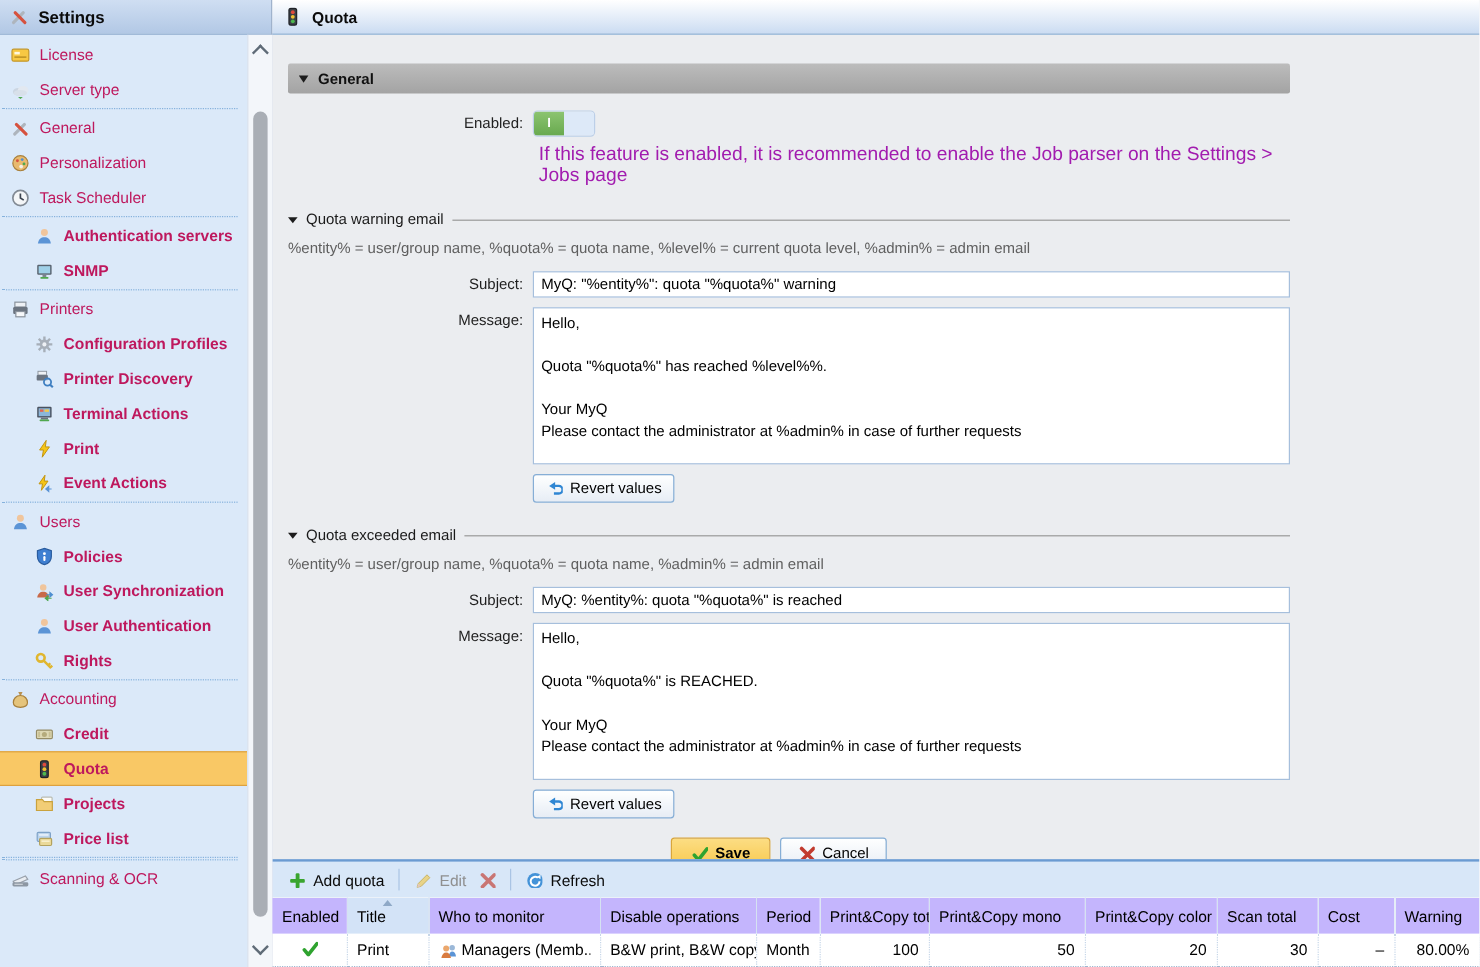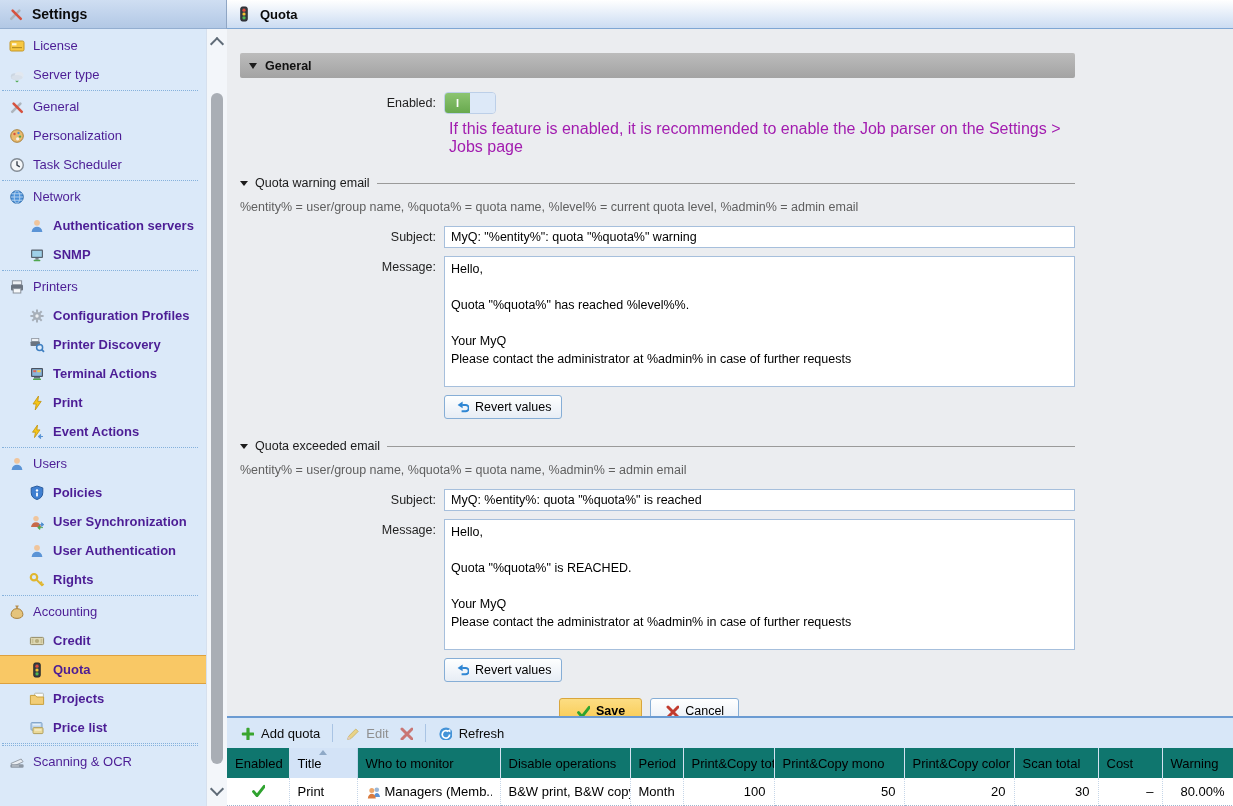--- a/index.html
+++ b/index.html
@@ -7,21 +7,21 @@
   .app{width:1233px;height:806px;display:flex;overflow:hidden;position:relative;background:#ebedf0;}
   svg.ic{width:16px;height:16px;flex:0 0 16px;}
   svg.ic14{width:14px;height:14px;flex:0 0 14px;}
 
   
   .sidebar{width:226px;flex:0 0 226px;display:flex;flex-direction:column;background:#dbe9f9;}
   .sb-header{height:28px;flex:0 0 28px;display:flex;align-items:center;gap:8px;padding-left:8px;
     background:linear-gradient(#cfdef2,#b2c8e5);border-bottom:1px solid #93aed0;font-size:14px;font-weight:bold;color:#0b0b0b;}
   .sb-body{flex:1;display:flex;min-height:0;}
   .sb-list{width:206px;flex:0 0 206px;padding-top:2px;overflow:hidden;}
-  .si{height:29px;display:flex;align-items:center;gap:8px;padding-left:9px;font-size:13px;color:#4c1d95;cursor:pointer;white-space:nowrap;}
+  .si{height:29px;display:flex;align-items:center;gap:8px;padding-left:9px;font-size:13px;color:#be185d;cursor:pointer;white-space:nowrap;}
   .si.ind{padding-left:29px;font-weight:bold;}
   .si.sel{background:#f9c865;border-top:1px solid #dda13f;border-bottom:1px solid #dda13f;font-weight:bold;height:27px;position:relative;}
   .sb-sep{border-top:1px dotted #85b1dc;margin:1px 8px 1px 2px;}
   .sb-scroll{width:20px;flex:0 0 20px;background:#f3f6fa;border-left:1px solid #d6e0ee;position:relative;}
   .sb-arrow{position:absolute;left:5px;width:8px;height:8px;border-left:2px solid #5f6b77;border-top:2px solid #5f6b77;cursor:pointer;}
   .sb-arrow.up{top:10px;transform:rotate(45deg);}
   .sb-arrow.down{bottom:12px;transform:rotate(225deg);}
   .sb-thumb{position:absolute;top:64px;bottom:42px;left:4px;width:12px;background:#a9aeb5;border-radius:6px;cursor:grab;}
 
   
@@ -59,21 +59,21 @@
 
   
   .toolbar{height:30px;flex:0 0 30px;background:#d8e7f8;border-top:2px solid #6b9bd2;display:flex;align-items:center;padding-left:8px;}
   .tb-btn{display:flex;align-items:center;gap:7px;padding:0 5px;font-size:13px;color:#0b0b0b;cursor:pointer;}
   .tb-btn.dis{cursor:default;}
   .tb-btn.dis span{color:#8f8f8f;}
   .tb-btn.dis svg{opacity:.65;}
   .tb-sep{width:1px;height:18px;background:#a9c4e4;margin:0 7px;}
   table.grid{border-collapse:collapse;table-layout:fixed;width:1006px;background:#fff;font-size:13px;color:#000;}
   table.grid th{height:30px;padding:0 8px;font-weight:normal;text-align:left;border-right:1px solid #d5e2f2;
-    overflow:hidden;white-space:nowrap;position:relative;background:#0f766e;cursor:pointer;}
+    overflow:hidden;white-space:nowrap;position:relative;background:#c4b5fd;cursor:pointer;}
   table.grid th.sorted{background:#d3e3f7;border-right-color:#bed3ec;}
   .sort-up{position:absolute;top:2px;left:50%;margin-left:-4px;width:0;height:0;
     border-left:4px solid transparent;border-right:4px solid transparent;border-bottom:5px solid #8fa9c7;}
   table.grid td{height:27px;padding:0 8px;border-right:1px dotted #c6d6e8;border-bottom:1px dotted #9fb6cf;
     overflow:hidden;white-space:nowrap;}
   .num{text-align:right;}
   .c-center{text-align:center;}
   .cell-flex{display:flex;align-items:center;gap:5px;overflow:hidden;}
 </style>
 </head>
@@ -278,26 +278,20 @@
             </svg>
             <span>Personalization</span>
           </div>
         <div class="si">
             <svg class="ic">
               <use href="#i-clock"></use>
             </svg>
             <span>Task Scheduler</span>
           </div>
         <div class="sb-sep"></div>
-        <div class="si">
-            <svg class="ic">
-              <use href="#i-globe"></use>
-            </svg>
-            <span>Network</span>
-          </div>
         <div class="si ind">
             <svg class="ic">
               <use href="#i-user"></use>
             </svg>
             <span>Authentication servers</span>
           </div>
         <div class="si ind">
             <svg class="ic">
               <use href="#i-monitor"></use>
             </svg>

